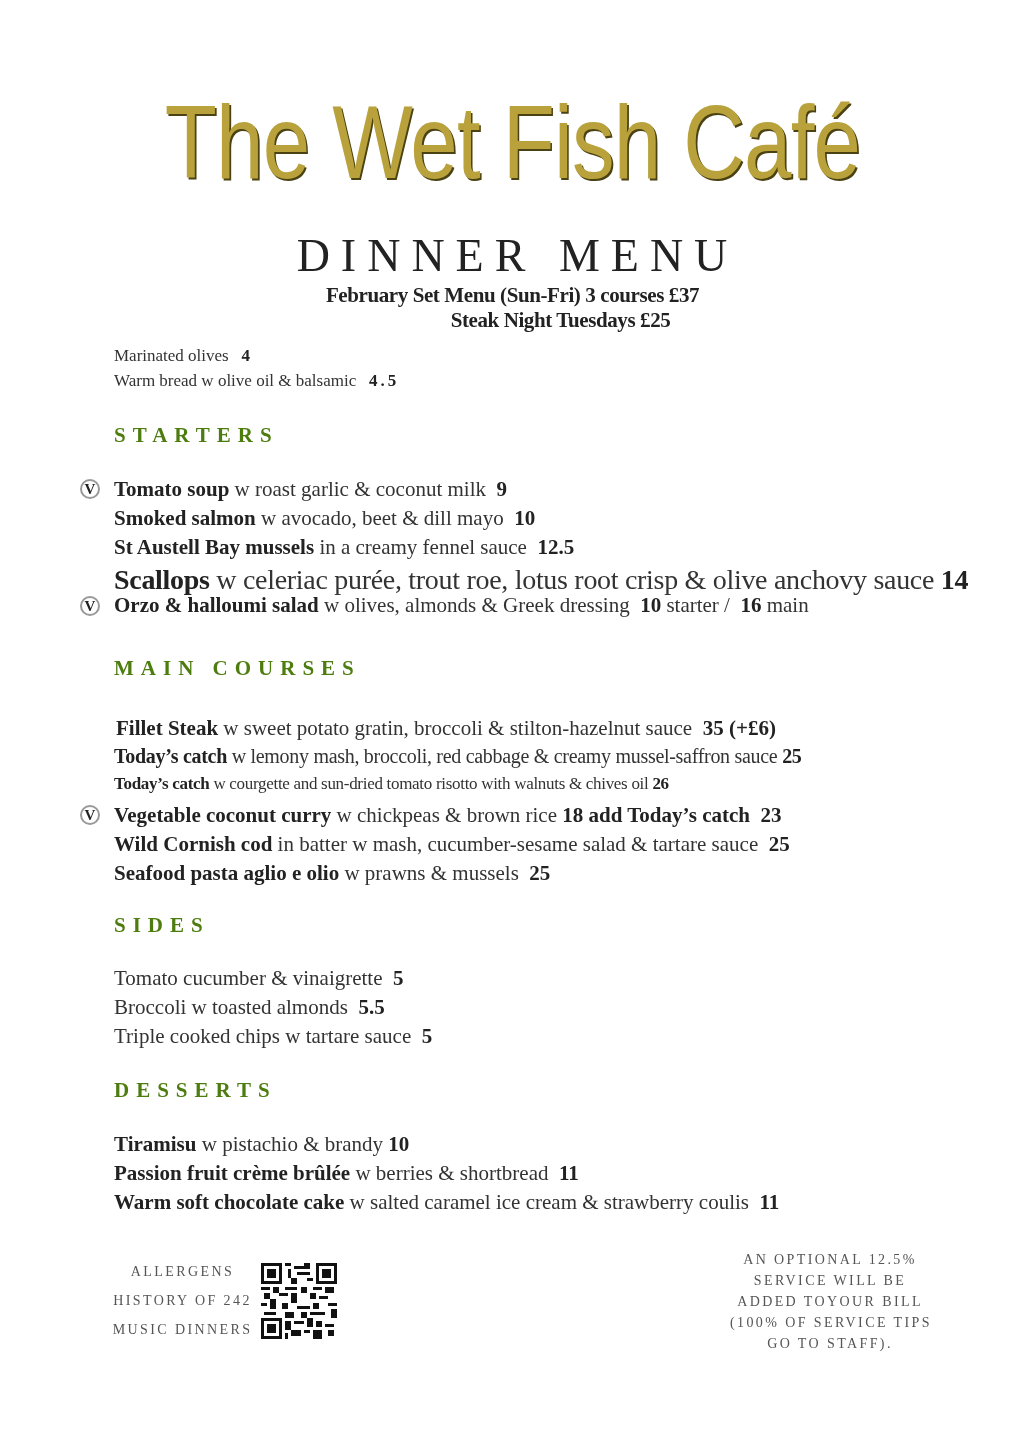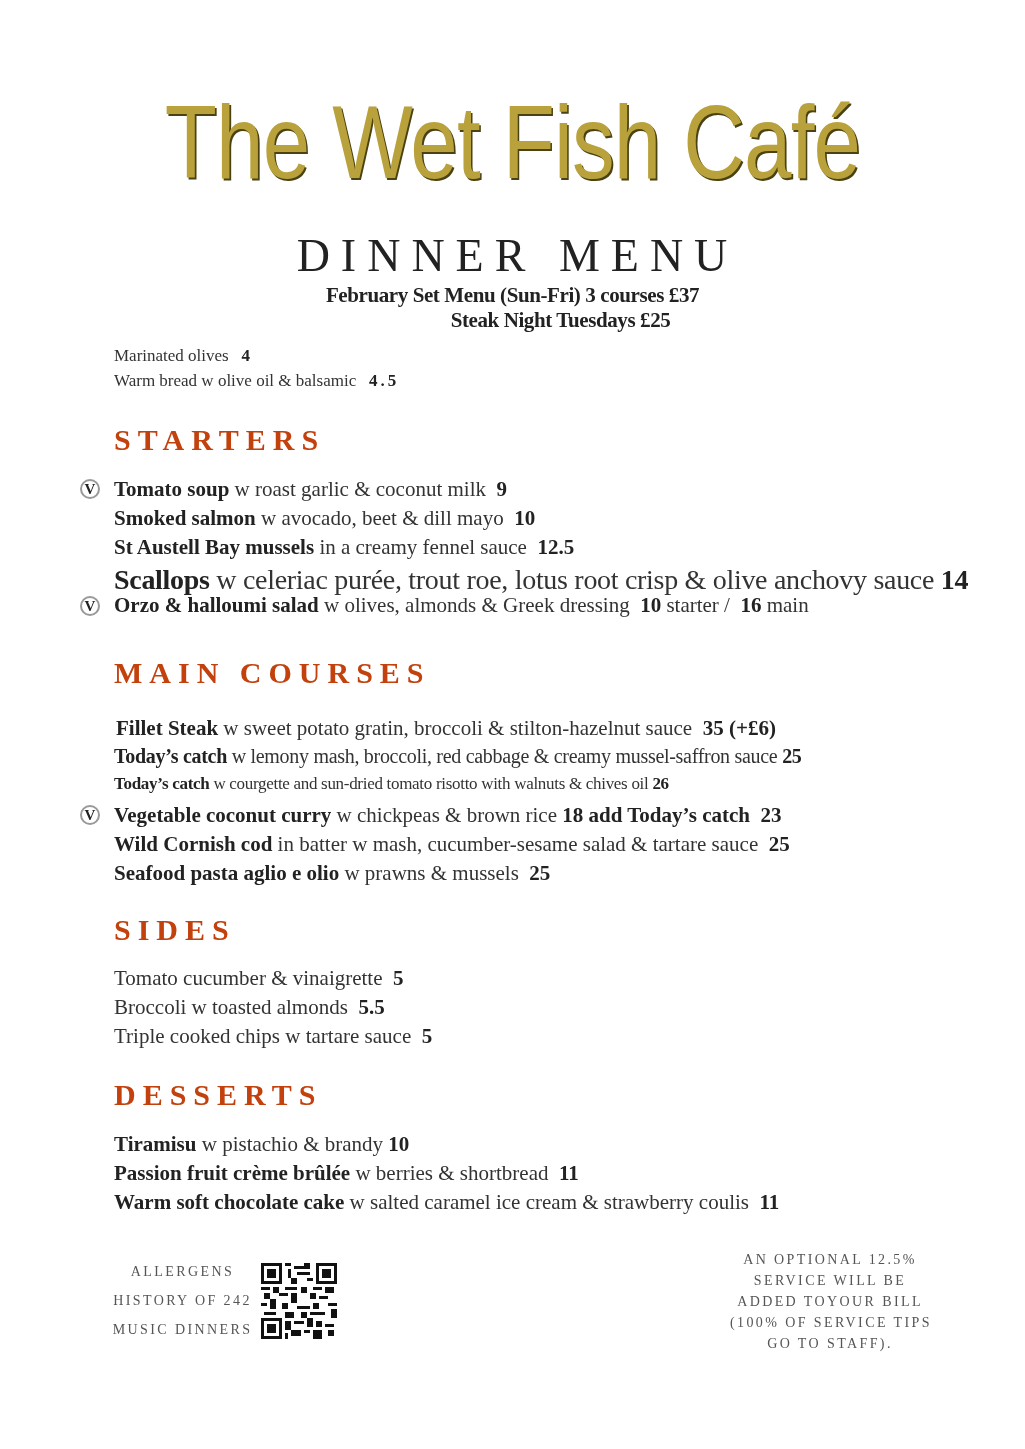--- a/index.html
+++ b/index.html
@@ -6,21 +6,21 @@
     body { width: 1025px; height: 1449px; position: relative; overflow: hidden; color: #222; font-family: "DejaVu Serif", "Liberation Serif", serif; }
     .logo { position: absolute; left: 0; width: 1025px; top: 82px; text-align: center; font-family: "Liberation Sans", sans-serif; font-size: 104px; color: #b9a23c; letter-spacing: -1px; line-height: 120px; text-shadow: 2px 2px 0 #4a4212; transform: scaleX(0.82); transform-origin: center; font-weight: normal; }
     .title { position: absolute; left: 0; width: 1025px; top: 228px; text-align: center; font-family: "Liberation Serif", serif; font-size: 46px; letter-spacing: 11px; font-weight: normal; color: #222; line-height: 56px; padding-left: 10px; box-sizing: border-box; }
     .subtitle { position: absolute; left: 0; width: 1025px; text-align: center; font-family: "Liberation Serif", serif; font-size: 21px; font-weight: bold; color: #222; letter-spacing: -0.4px; padding-left: 48px; }
     .sub1 { top: 283px; padding-left: 0; box-sizing: border-box; }
     .sub2 { top: 308px; }
     .line { position: absolute; left: 114px; font-family: Liberation Serif, serif; white-space: nowrap; color: #333; }
     .small { font-size: 17px; }
     .std { font-size: 21px; }
     .b { font-weight: bold; color: #222; }
-    .heading { position: absolute; left: 114px; font-family: "Liberation Serif", serif; font-size: 30px; font-weight: bold; letter-spacing: 7px; color: #c2410c; }
+    .heading { position: absolute; left: 114px; font-family: "Liberation Serif", serif; font-size: 21px; font-weight: bold; letter-spacing: 7px; color: #4d7c0f; }
     .vbadge { position: absolute; left: 80px; width: 20px; height: 20px; border: 2px solid #999; border-radius: 50%; box-sizing: border-box; font-family: "Liberation Serif", serif; font-weight: bold; font-size: 15px; line-height: 16px; text-align: center; color: #222; }
     .foot { position: absolute; font-family: "Liberation Serif", serif; font-size: 14px; letter-spacing: 2.4px; color: #555; text-align: center; white-space: nowrap; }
     .qr { position: absolute; left: 261px; top: 1263px; width: 76px; height: 76px; }
   </style>
 </head>
 <body>
 
 <div class="logo">The Wet Fish Café</div>
 
 <div class="title">DINNER MENU</div>

